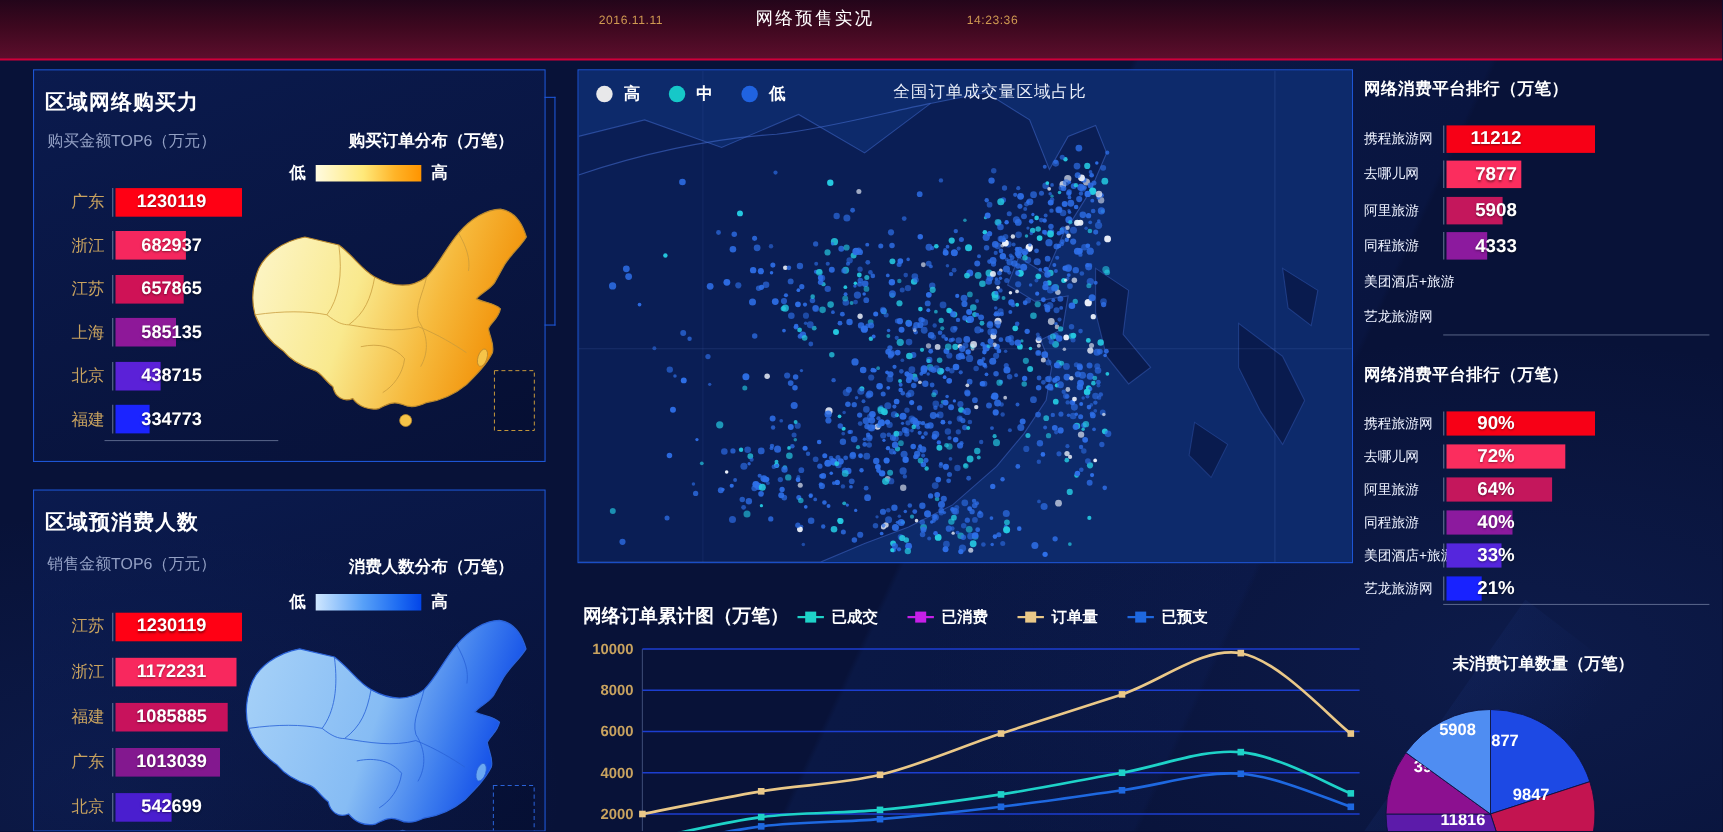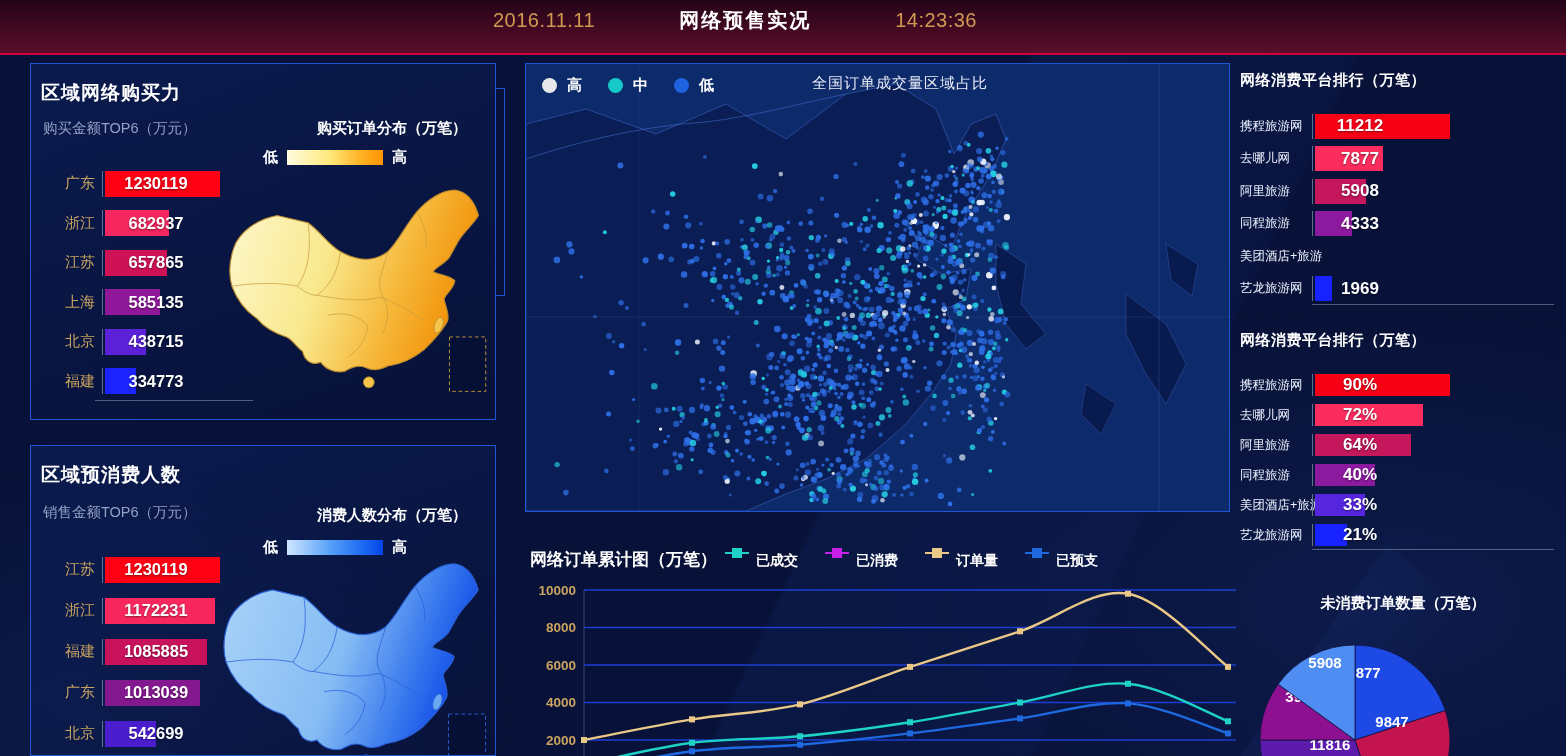--- a/index.html
+++ b/index.html
@@ -8,22 +8,22 @@
     background:
       radial-gradient(900px 500px at 88% 80%, rgba(40,75,170,.16), transparent 60%),
       radial-gradient(700px 420px at 6% 95%, rgba(40,75,170,.14), transparent 60%),
       linear-gradient(115deg, #081238 55%, #0a1845 55.3%, #091540 72%, #081238 72.3%),
       #081238;}
   
   .hdr{position:absolute;left:0;top:0;width:1566px;height:55px;
     background:linear-gradient(180deg,#23051a 0%,#3d081f 45%,#5c0e2c 100%);
     border-bottom:2px solid #cf0038;box-sizing:border-box;}
   .hdr-r1{position:absolute;top:7px;left:0;width:1470px;display:flex;justify-content:center;align-items:baseline;gap:84px;}
-  .hdr-date,.hdr-time{color:#d09a52;font-size:20px;letter-spacing:.5px;}
-  .hdr-title{color:#fff;font-size:20px;font-weight:bold;letter-spacing:2px;}
+  .hdr-date,.hdr-time{color:#d09a52;font-size:11px;letter-spacing:.5px;}
+  .hdr-title{color:#fff;font-size:16px;font-weight:normal;letter-spacing:2px;}
   .hdr-r2{position:absolute;top:31px;left:0;width:1566px;text-align:center;font-size:15px;font-weight:bold;color:#fff;}
   .stat-item{margin:0 9px;white-space:nowrap;}
   
   .panel{position:absolute;border:1px solid #1d55d4;box-sizing:border-box;
     background:linear-gradient(160deg, rgba(14,38,108,.42), rgba(6,16,56,.18));}
   .panel.brkt::after{content:"";position:absolute;top:24px;right:-10px;width:9px;height:58%;
     border:1px solid #1d55d4;border-left:none;}
   .p-title{position:absolute;left:10px;top:16px;font-size:19px;font-weight:bold;color:#fff;letter-spacing:1px;}
   .p-sub{position:absolute;font-size:14.5px;color:#93a0c4;}
   .p-sub2{position:absolute;font-size:15px;font-weight:bold;color:#fff;}
@@ -51,21 +51,21 @@
   
   #panel-map{background:linear-gradient(180deg,#0d2a6b,#0b2462);}
   .map-lg{position:absolute;left:16px;top:12px;display:flex;align-items:center;gap:10px;z-index:5;}
   .map-lg .dot{width:15px;height:15px;border-radius:50%;}
   .map-lg .mlbl{font-size:15px;font-weight:bold;color:#fff;margin-right:16px;}
   .map-title{position:absolute;left:286px;top:10px;font-size:15px;font-weight:normal;color:#e8edf8;z-index:5;letter-spacing:1px;}
   
   #chart-wrap{position:absolute;left:520px;top:540px;width:722px;height:216px;}
   .lc-title{position:absolute;left:10px;top:8px;font-size:17px;font-weight:bold;color:#fff;}
   .lc-legend{position:absolute;left:205px;top:12px;display:flex;gap:27px;align-items:center;}
-  .lc-item{display:flex;gap:7px;font-size:14px;font-weight:bold;color:#fff;}
+  .lc-item{display:flex;align-items:center;gap:7px;font-size:14px;font-weight:bold;color:#fff;}
   .lc-mark{position:relative;width:24px;height:2px;}
   .lc-mark::after{content:"";position:absolute;left:7px;top:-4px;width:10px;height:10px;background:inherit;}
   
   .r-title{position:absolute;left:0;font-size:15px;font-weight:bold;color:#fff;letter-spacing:.5px;}
   
   #pie-panel .p-title2{position:absolute;left:0;top:14px;width:100%;text-align:center;font-size:15px;font-weight:bold;}
   .deco-tri{position:absolute;left:1240px;top:545px;width:326px;height:211px;
     background:linear-gradient(120deg, rgba(36,70,160,.22), rgba(10,20,60,0) 60%);
     clip-path:polygon(0 100%,45% 0,100% 65%,100% 100%);}
 </style>
@@ -1604,24 +1604,20 @@
           <div class="hbw">
             <div class="hbar" style="width: 37.1px; background: rgb(140, 26, 158);"></div>
             <span class="hval">4333</span>
           </div>
         </div>
         <div class="hrow">
           <span class="hlbl">美团酒店+旅游</span>
         </div>
         <div class="hrow">
           <span class="hlbl">艺龙旅游网</span>
-          <div class="hbw">
-            <div class="hbar" style="width: 16.9px; background: rgb(24, 34, 255);"></div>
-            <span class="hval">1969</span>
-          </div>
         </div>
       </div>
   </div>
 
   <div style="position:absolute;left:1240px;top:325px;width:326px;height:215px;">
     <div class="r-title" style="top:6px;">网络消费平台排行（万笔）</div>
     <div class="vbars rgt2" id="bars-rank2" style="left:0;top:32px;width:320px;">
         <div class="hrow">
           <span class="hlbl">携程旅游网</span>
           <div class="hbw">

